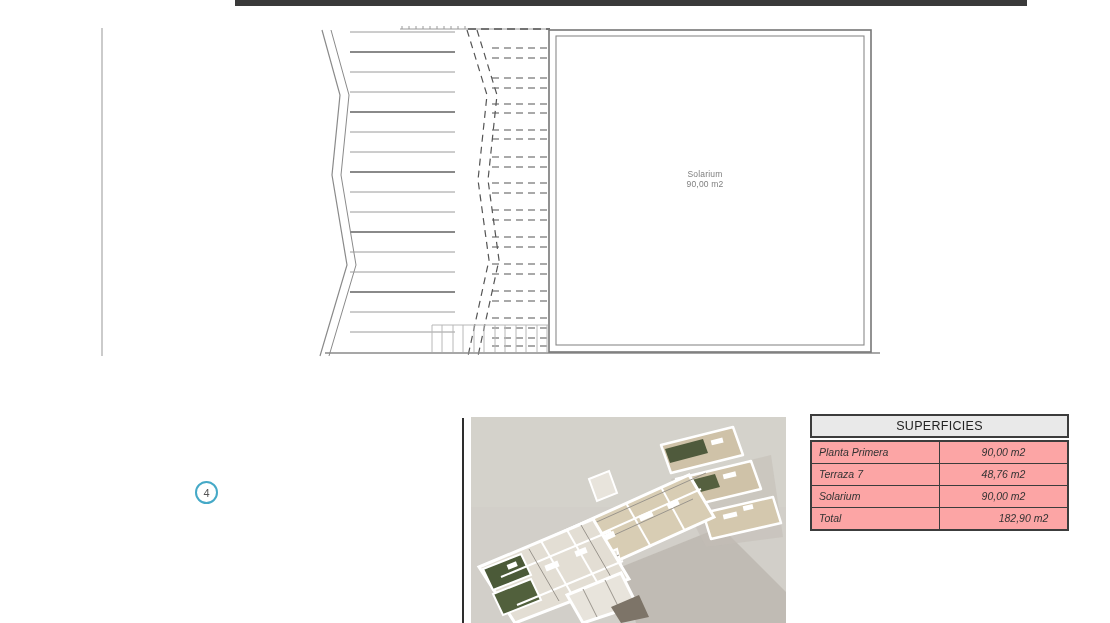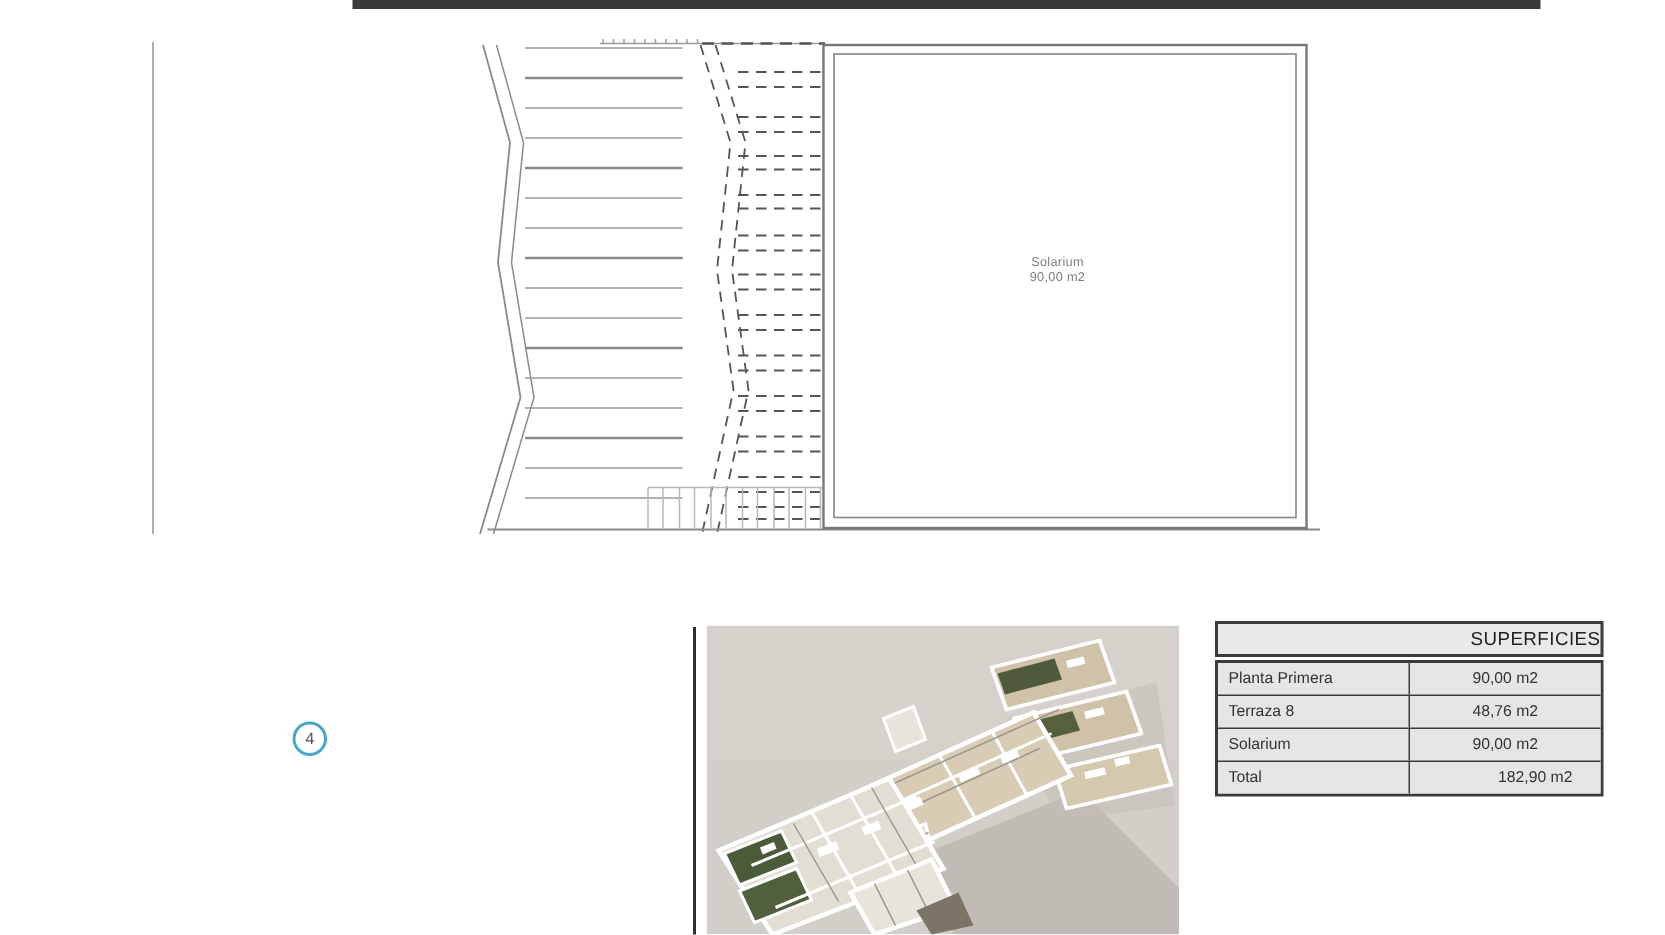--- a/index.html
+++ b/index.html
@@ -23,24 +23,24 @@
     display:flex;align-items:center;justify-content:center;
     font-size:11px;color:#555;
   }
   
   .render-rule{position:absolute;left:462px;top:418px;width:2px;height:205px;background:#2e2e2e;}
   .render-wrap{position:absolute;left:471px;top:417px;width:315px;height:206px;overflow:hidden;}
   
   .sup-table{position:absolute;left:810px;top:414px;width:259px;font-size:10.5px;color:#333;}
   .sup-head{
     border:2px solid #3c3c3c;background:#e9e9e9;height:20px;line-height:20px;
-    text-align:right;font-size:12.5px;color:#222;letter-spacing:.3px;
+    text-align:center;font-size:12.5px;color:#222;letter-spacing:.3px;
   }
   .sup-body{border:2px solid #3c3c3c;margin-top:2px;}
-  .sup-row{display:flex;height:21px;line-height:21px;border-bottom:1.5px solid #3c3c3c;background:#e5e5e5;}
+  .sup-row{display:flex;height:21px;line-height:21px;border-bottom:1.5px solid #3c3c3c;background:#fca5a5;font-style:italic;}
   .sup-row:last-child{border-bottom:none;gap:40px;}
   .sup-label{width:120px;padding-left:7px;border-right:1.5px solid #3c3c3c;}
   .sup-value{flex:1;text-align:center;}
 </style>
 </head>
 <body>
 
 <div class="top-bar"></div>
 
 <svg class="plan-svg" width="1110" height="380" viewBox="0 0 1110 380">
@@ -166,21 +166,21 @@
 </div>
 
 <div class="sup-table">
   <div class="sup-head">SUPERFICIES</div>
   <div class="sup-body">
     <div class="sup-row">
       <div class="sup-label">Planta Primera</div>
       <div class="sup-value">90,00 m2</div>
     </div>
     <div class="sup-row">
-      <div class="sup-label">Terraza 8</div>
+      <div class="sup-label">Terraza 7</div>
       <div class="sup-value">48,76 m2</div>
     </div>
     <div class="sup-row">
       <div class="sup-label">Solarium</div>
       <div class="sup-value">90,00 m2</div>
     </div>
     <div class="sup-row">
       <div class="sup-label">Total</div>
       <div class="sup-value">182,90 m2</div>
     </div>

